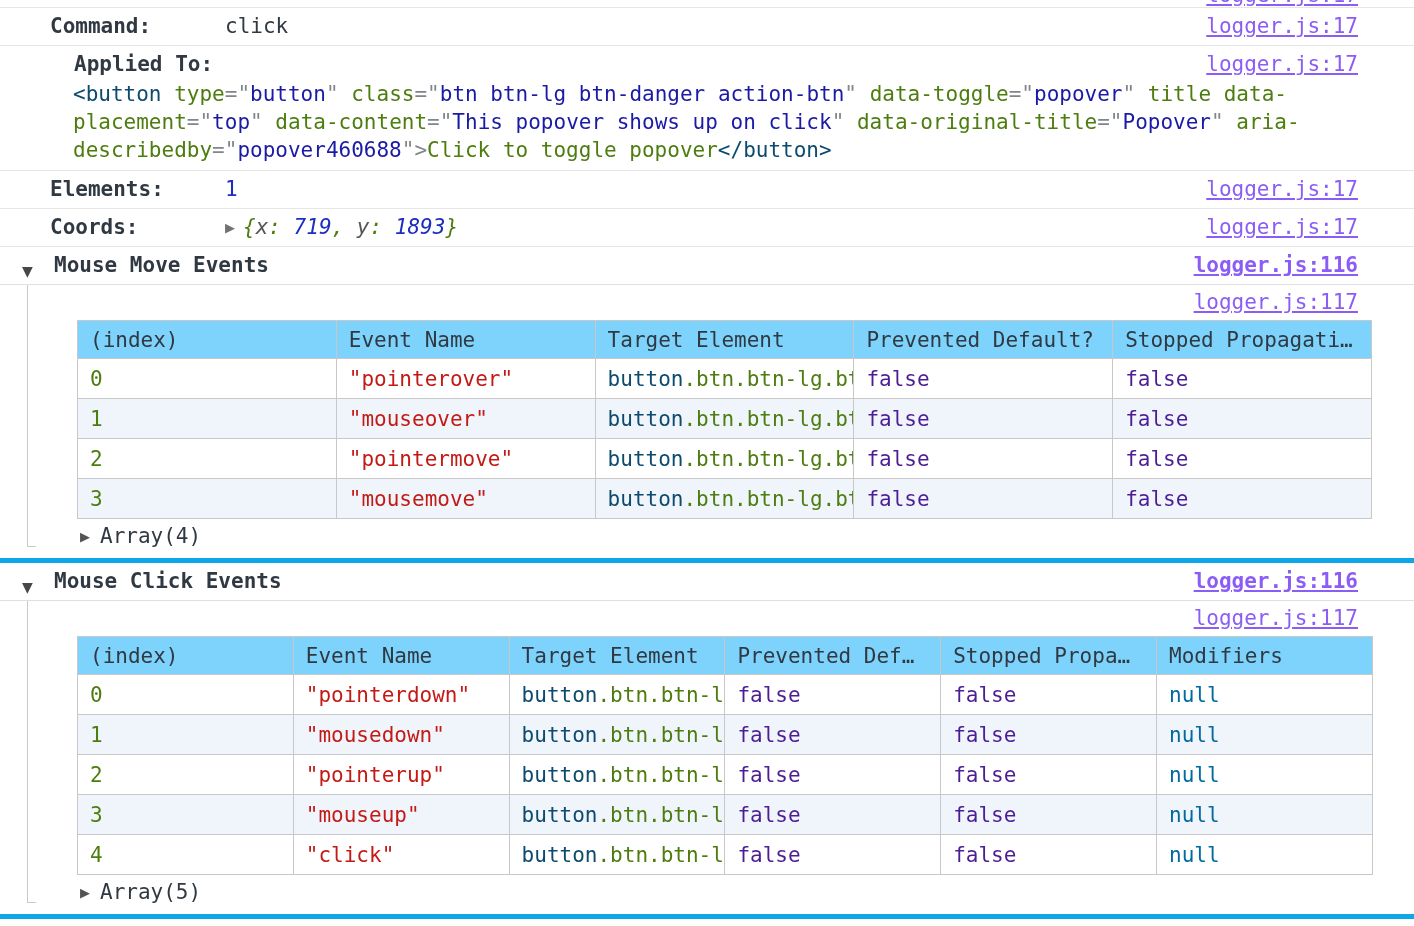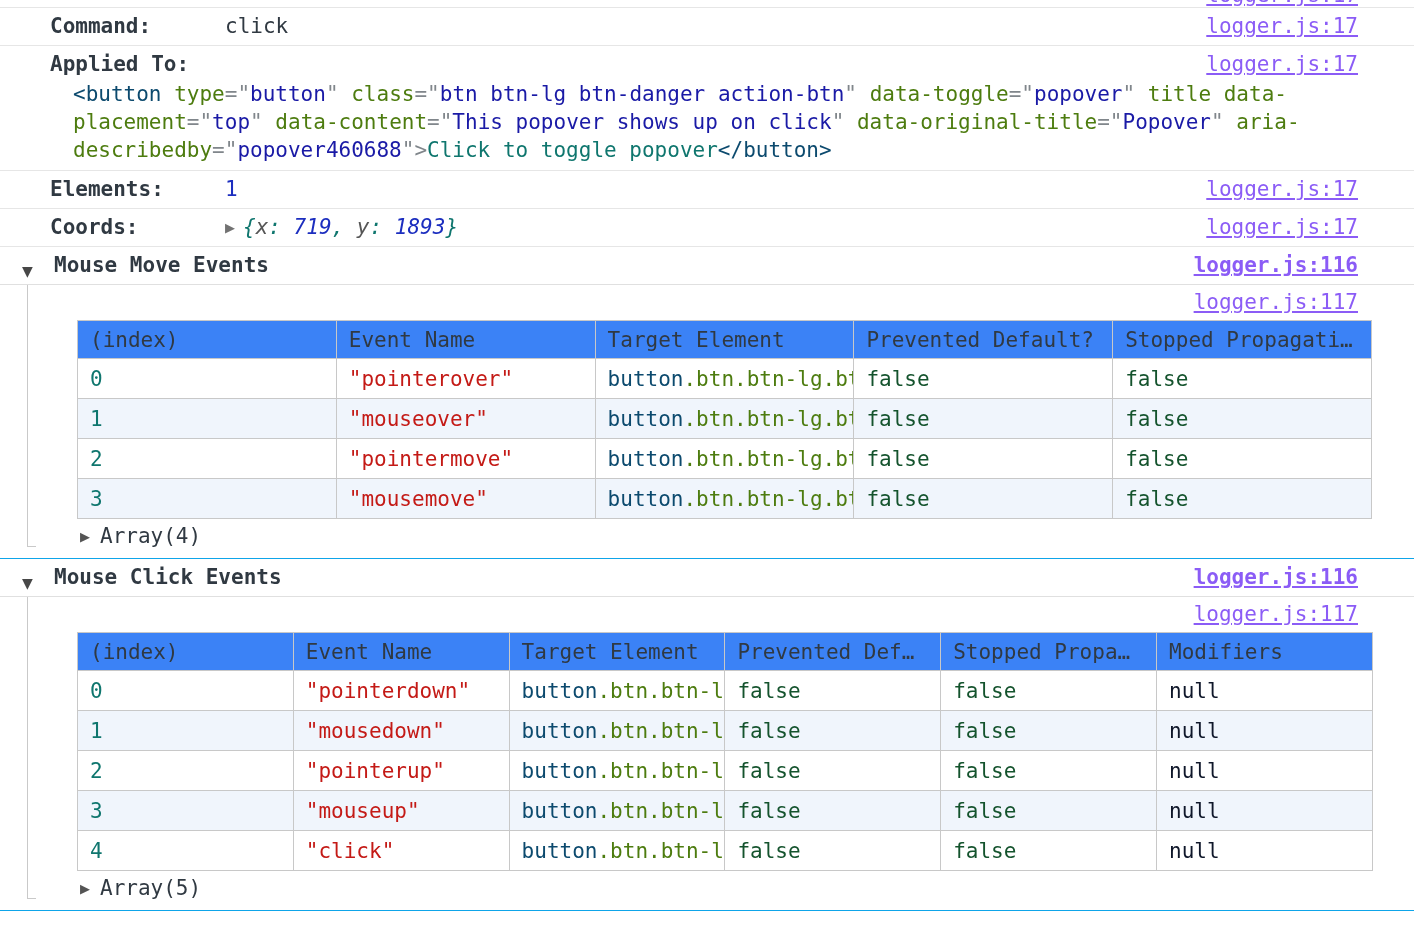--- a/index.html
+++ b/index.html
@@ -23,63 +23,63 @@
   
   .clip-row { height:8px; overflow:hidden; position:relative; border-bottom:1px solid #e6e6e6; }
   .clip-row .link { position:absolute; right:56px; top:-17px; margin:0; }
 
   
   .code-block { padding:2px 0 6px 73px; line-height:28px; white-space:pre-wrap; }
   .tag  { color:#0c4a6e; }
   .attr { color:#4d7c0f; }
   .valstr { color:#1a1aa6; }
   .pun  { color:#80868b; }
-  .plain{ color:#0f766e; }
+  .plain{ color:#4d7c0f; }
   .num  { color:#1c2ebf; }
-  .bool { color:#14532d; }
+  .bool { color:#4c1d95; }
   .str  { color:#c41a16; }
-  .nul  { color:#0f172a;margin-top:44px; }
+  .nul  { color:#0369a1;margin-top:44px; }
   .key  { color:#565656; }
 
   
   .tri {
     display:inline-block; color:#727272; font-size:13px;
     font-family:"DejaVu Sans",sans-serif; margin-right:8px; cursor:pointer;
     vertical-align:2px;
   }
   .preview { font-style:italic; }
 
   
   .group-header { border-bottom:1px solid #e0e0e0; }
   .group-header .title { font-weight:bold; padding-left:42px;margin-left:12px; }
   .group-header .gtri {
     position:absolute; left:22px; top:11px; color:#474747; font-size:14px;
     font-family:"DejaVu Sans",sans-serif; cursor:pointer;
   }
-  .group-content { position:relative; border-bottom:1px solid #0ea5e9; padding-bottom:6px; }
+  .group-content { position:relative; border-bottom:5px solid #0ea5e9; padding-bottom:6px; }
   .group-content::before {
     content:""; position:absolute; left:27px; top:0; bottom:11px;
     border-left:1px solid #c9c9c9;
   }
   .group-content::after {
     content:""; position:absolute; left:27px; width:9px; bottom:11px;
     border-bottom:1px solid #c9c9c9;
   }
   .linkrow { display:flex; line-height:25px; padding-top:5px; padding-bottom:2px; }
 
   
   table.ctable {
     margin-left:77px; margin-top:3px; border-collapse:collapse; table-layout:fixed;
     border:1px solid #b9b9b9; font-size:21px;
   }
   table.ctable th, table.ctable td {
     border:1px solid #c8c8c8; text-align:left; font-weight:normal;
     padding:0 12px; white-space:nowrap; overflow:hidden;
   }
-  table.ctable th { background:#3b82f6; height:38px; cursor:pointer; }
+  table.ctable th { background:#7dd3fc; height:38px; cursor:pointer; }
   table.ctable td { height:40px; }
   table.ctable tbody tr:nth-child(even) td { background:#f0f5fc; }
   .t1 { width:1294px; } .t1 th, .t1 td { width:258.8px; }
   .t2 { width:1295px; } .t2 th, .t2 td { width:215.8px; }
 
   .array-row { padding:4px 0 2px 80px; line-height:26px; }
   .array-row .tri { color:#545454; margin-right:10px; }
   .tail { height:12px; }
 </style>
 </head>
@@ -89,21 +89,21 @@
   <span class="link">logger.js:17</span>
 </div>
 
 <div class="msg msg-flex row-line">
   <span class="lbl">Command:</span>
   <span class="val">click</span>
   <span class="link">logger.js:17</span>
 </div>
 
 <div class="msg">
-  <div class="msg-flex row-line" style="padding-bottom:0;">
+  <div class="msg-flex row-line" style="padding-bottom:0;padding-left:24px;">
     <span class="lbl" style="width:auto;flex:0 0 auto;">Applied To:</span>
     <span class="link">logger.js:17</span>
   </div>
   <div class="code-block" id="applied-code"><div><span class="tag">&lt;button</span><span class="plain"> </span><span class="attr">type</span><span class="pun">="</span><span class="valstr">button</span><span class="pun">"</span><span class="plain"> </span><span class="attr">class</span><span class="pun">="</span><span class="valstr">btn btn-lg btn-danger action-btn</span><span class="pun">"</span><span class="plain"> </span><span class="attr">data-toggle</span><span class="pun">="</span><span class="valstr">popover</span><span class="pun">"</span><span class="plain"> </span><span class="attr">title</span><span class="plain"> </span><span class="attr">data-</span></div><div><span class="attr">placement</span><span class="pun">="</span><span class="valstr">top</span><span class="pun">"</span><span class="plain"> </span><span class="attr">data-content</span><span class="pun">="</span><span class="valstr">This popover shows up on click</span><span class="pun">"</span><span class="plain"> </span><span class="attr">data-original-title</span><span class="pun">="</span><span class="valstr">Popover</span><span class="pun">"</span><span class="plain"> </span><span class="attr">aria-</span></div><div><span class="attr">describedby</span><span class="pun">="</span><span class="valstr">popover460688</span><span class="pun">"&gt;</span><span class="plain">Click to toggle popover</span><span class="tag">&lt;/button&gt;</span></div></div>
 </div>
 
 <div class="msg msg-flex row-line">
   <span class="lbl">Elements:</span>
   <span class="val num">1</span>
   <span class="link">logger.js:17</span>

